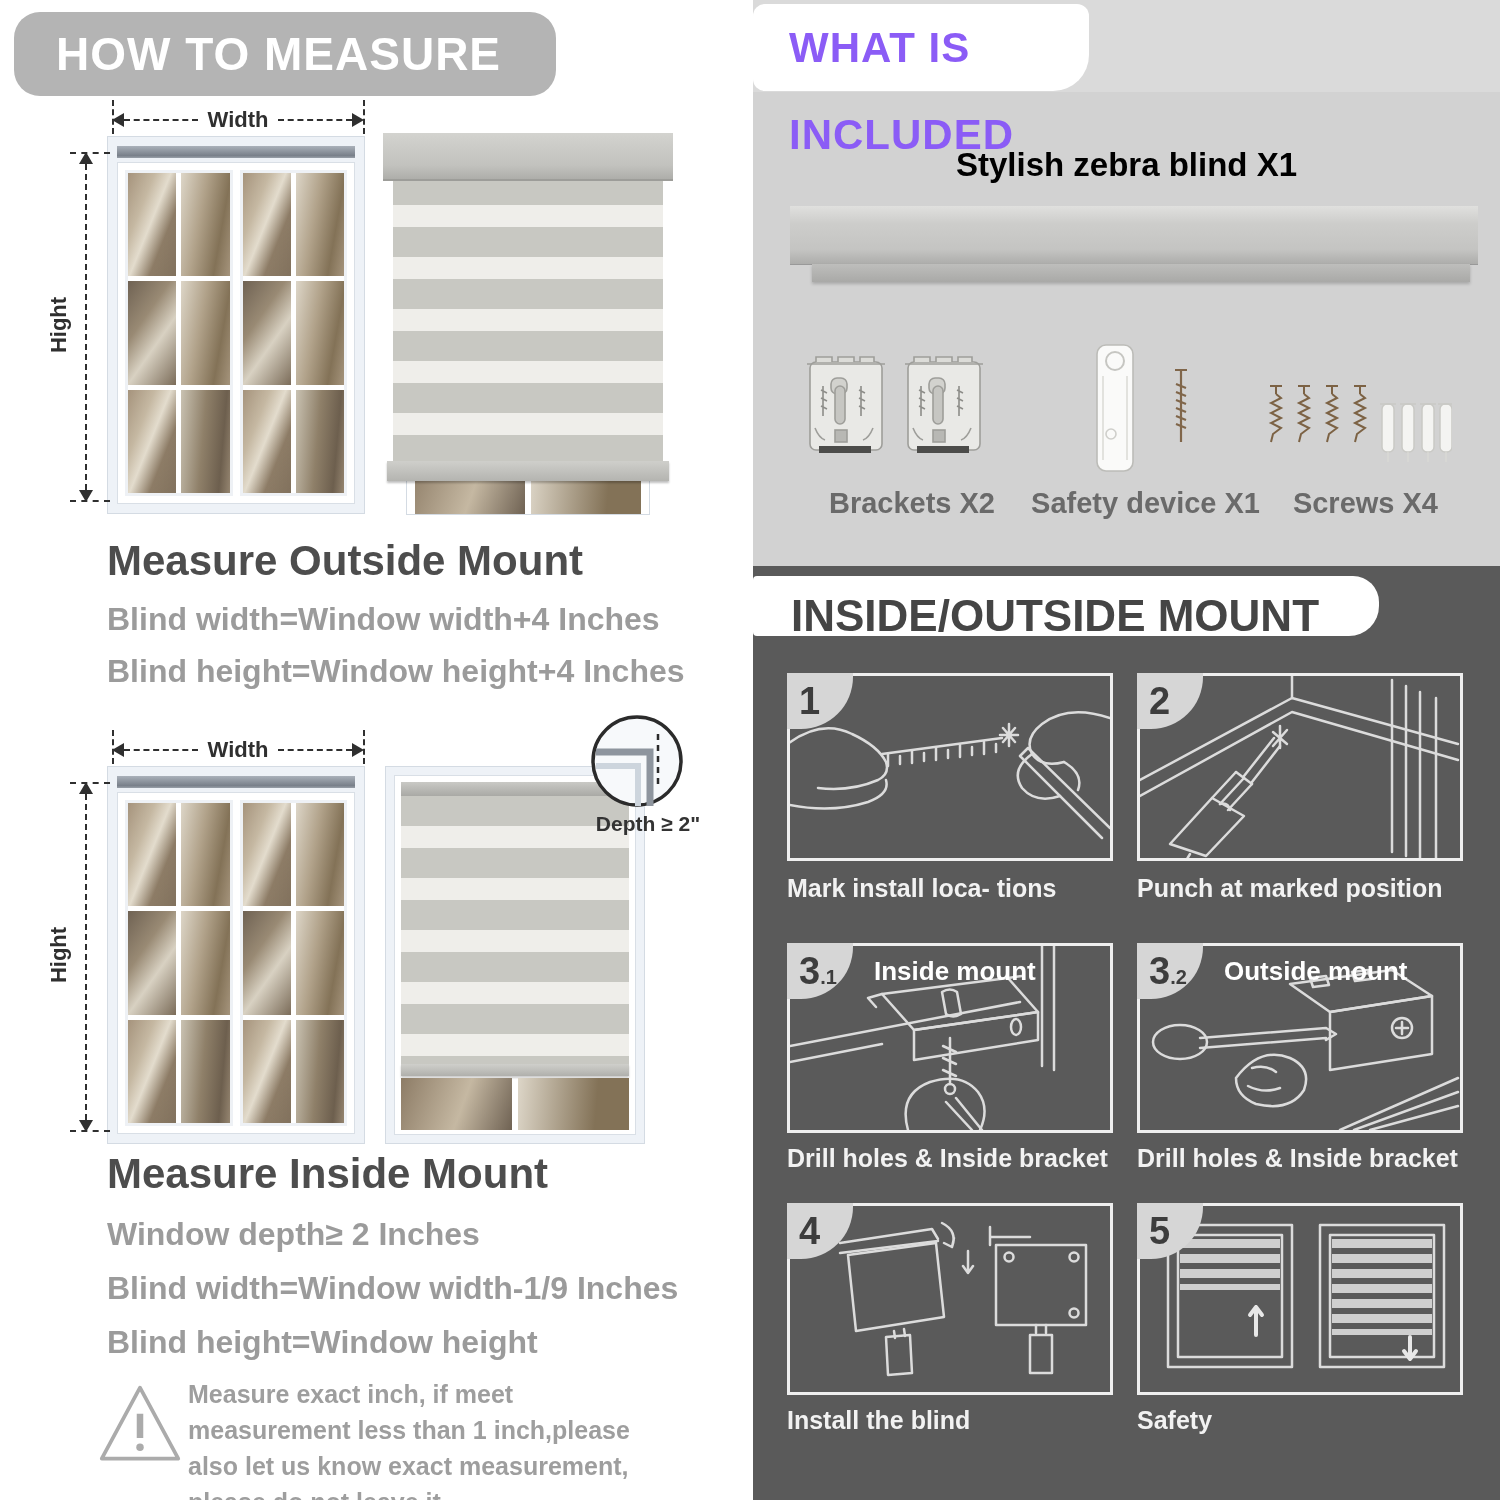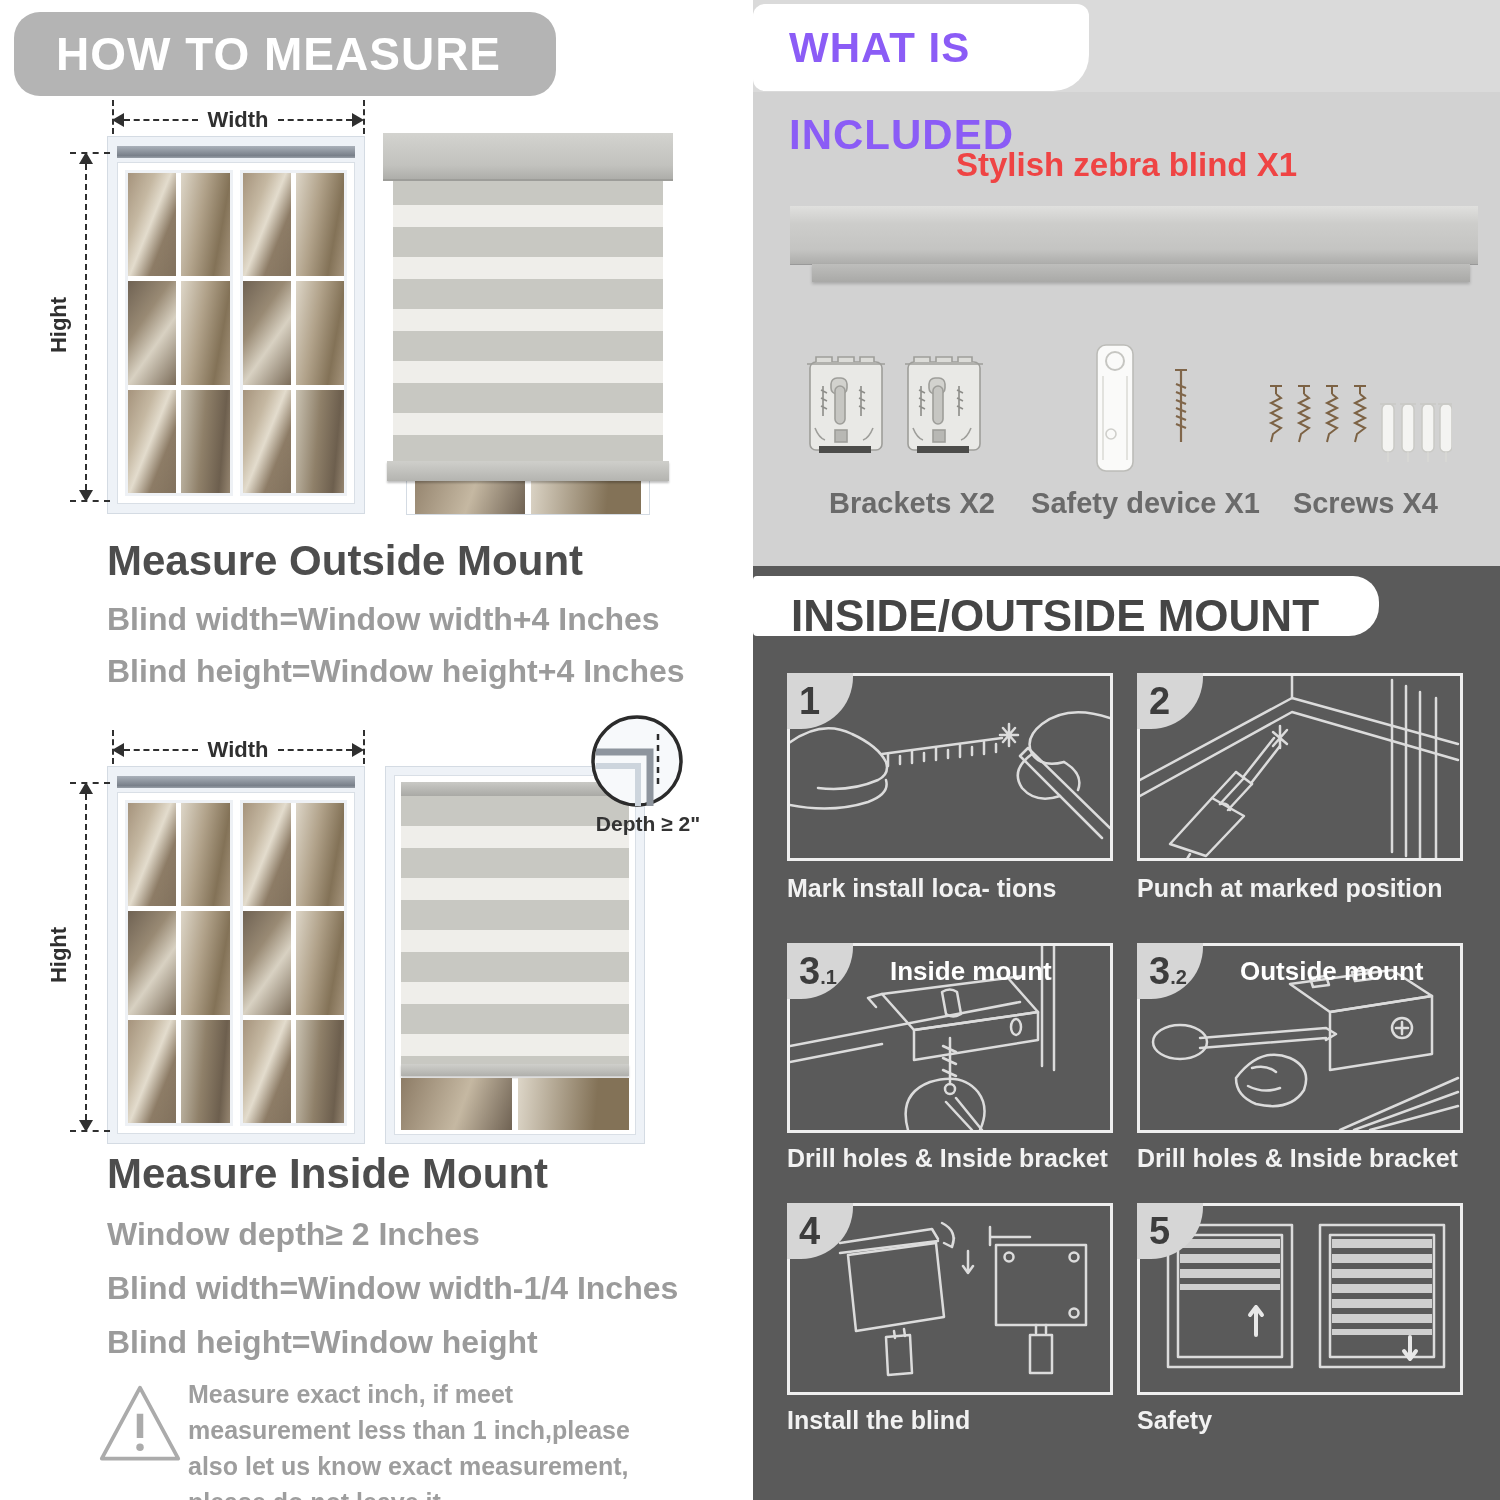--- a/index.html
+++ b/index.html
@@ -52,34 +52,34 @@
   .tri.up{border-left:7px solid transparent;border-right:7px solid transparent;border-bottom:12px solid #2f2f2f;}
   .tri.down{border-left:7px solid transparent;border-right:7px solid transparent;border-top:12px solid #2f2f2f;}
   .varrow{display:flex;flex-direction:column;align-items:center;width:20px;}
   .varrow .dash{flex:1;border-left:2px dashed #2f2f2f;width:0;}
   .vtick{border-left:2px dashed #2f2f2f;width:0;height:34px;}
   .htick{border-top:2px dashed #2f2f2f;height:0;}
   .rot-label{font-size:22px;font-weight:bold;color:#2f2f2f;transform:rotate(-90deg);transform-origin:center;}
 
   
   .included-label{color:#6a6a6a;font-size:29px;font-weight:bold;text-align:right;}
-  .blind-label{color:#ef4444;font-size:33px;font-weight:bold;text-align:center;}
+  .blind-label{color:#000000;font-size:33px;font-weight:bold;text-align:center;}
   .hr-front{position:absolute;left:0;top:0;width:100%;height:58px;
             background:linear-gradient(180deg,#e0e0de 0%,#cdcdCB 30%,#c4c4c2 75%,#adadab 100%);
             box-shadow:0 1px 0 #999;}
   .hr-lip{position:absolute;left:22px;top:58px;width:calc(100% - 30px);height:18px;
           background:linear-gradient(180deg,#bebebc,#a9a9a7);box-shadow:0 2px 3px rgba(0,0,0,.2);}
 
   
   .panel{position:absolute;width:326px;border:3px solid #efefef;background:#5a5a5a;box-sizing:border-box;}
   .badge{position:absolute;left:-3px;top:-3px;width:66px;height:56px;background:#d6d6d6;
          border-radius:0 0 52px 0;color:#3d3d3d;display:flex;align-items:center;padding-left:12px;box-sizing:border-box;}
   .badge .bnum{font-size:38px;font-weight:bold;line-height:1;}
   .badge .bsub{font-size:20px;font-weight:bold;align-self:flex-end;margin-bottom:10px;}
-  .panel-title{position:absolute;left:84px;top:10px;color:#fff;font-size:26px;font-weight:bold;margin-left:16px;}
+  .panel-title{position:absolute;left:84px;top:10px;color:#fff;font-size:26px;font-weight:bold;}
   .caption{position:absolute;color:#f2f2f2;font-size:25px;font-weight:bold;}
   .lineart{position:absolute;inset:0;width:100%;height:100%;}
 </style>
 </head>
 <body>
 
 <div class="abs right-top">
   <div class="abs right-top-inner"></div>
 </div>
 <div class="abs dark-section"></div>
@@ -197,21 +197,21 @@
 <svg class="abs" style="left:590px;top:714px;" width="94" height="94" viewBox="0 0 94 94">
   <circle cx="47" cy="47" r="44" fill="#f7f9fb" stroke="#2b2b2b" stroke-width="3.5"></circle>
   <path d="M6,38 L60,38 L60,92" stroke="#8e959e" stroke-width="7" fill="none"></path>
   <path d="M6,52 L48,52 L48,92" stroke="#cdd5dd" stroke-width="6" fill="none"></path>
   <path d="M68,20 L68,70" stroke="#2b2b2b" stroke-width="2.5" stroke-dasharray="6 5" fill="none"></path>
 </svg>
 <div class="abs" style="left:578px;top:812px;width:140px;text-align:center;font-size:21px;font-weight:bold;color:#333;">Depth ≥ 2"</div>
 
 <div class="abs sec-title" style="left:107px;top:1150px;">Measure Inside Mount</div>
 <div class="abs sec-line" style="left:107px;top:1216px;">Window depth≥ 2 Inches</div>
-<div class="abs sec-line" style="left:107px;top:1270px;">Blind width=Window width-1/4 Inches</div>
+<div class="abs sec-line" style="left:107px;top:1270px;">Blind width=Window width-1/9 Inches</div>
 <div class="abs sec-line" style="left:107px;top:1324px;text-align:right;">Blind height=Window height</div>
 
 <svg class="abs" style="left:98px;top:1378px;" width="84" height="92" viewBox="0 0 90 94">
   <path d="M45,8 L86,84 L4,84 Z" fill="none" stroke="#ababab" stroke-width="4" stroke-linejoin="round"></path>
   <path d="M45,36 L45,62" stroke="#ababab" stroke-width="7"></path>
   <circle cx="45" cy="72" r="4" fill="#ababab"></circle>
 </svg>
 <div class="abs warn-text" style="left:188px;top:1376px;">Measure exact inch, if meet measurement less than 1 inch,please also let us know exact measurement, please do not leave it</div>
 
 <div class="abs h-included">WHAT IS INCLUDED</div>

